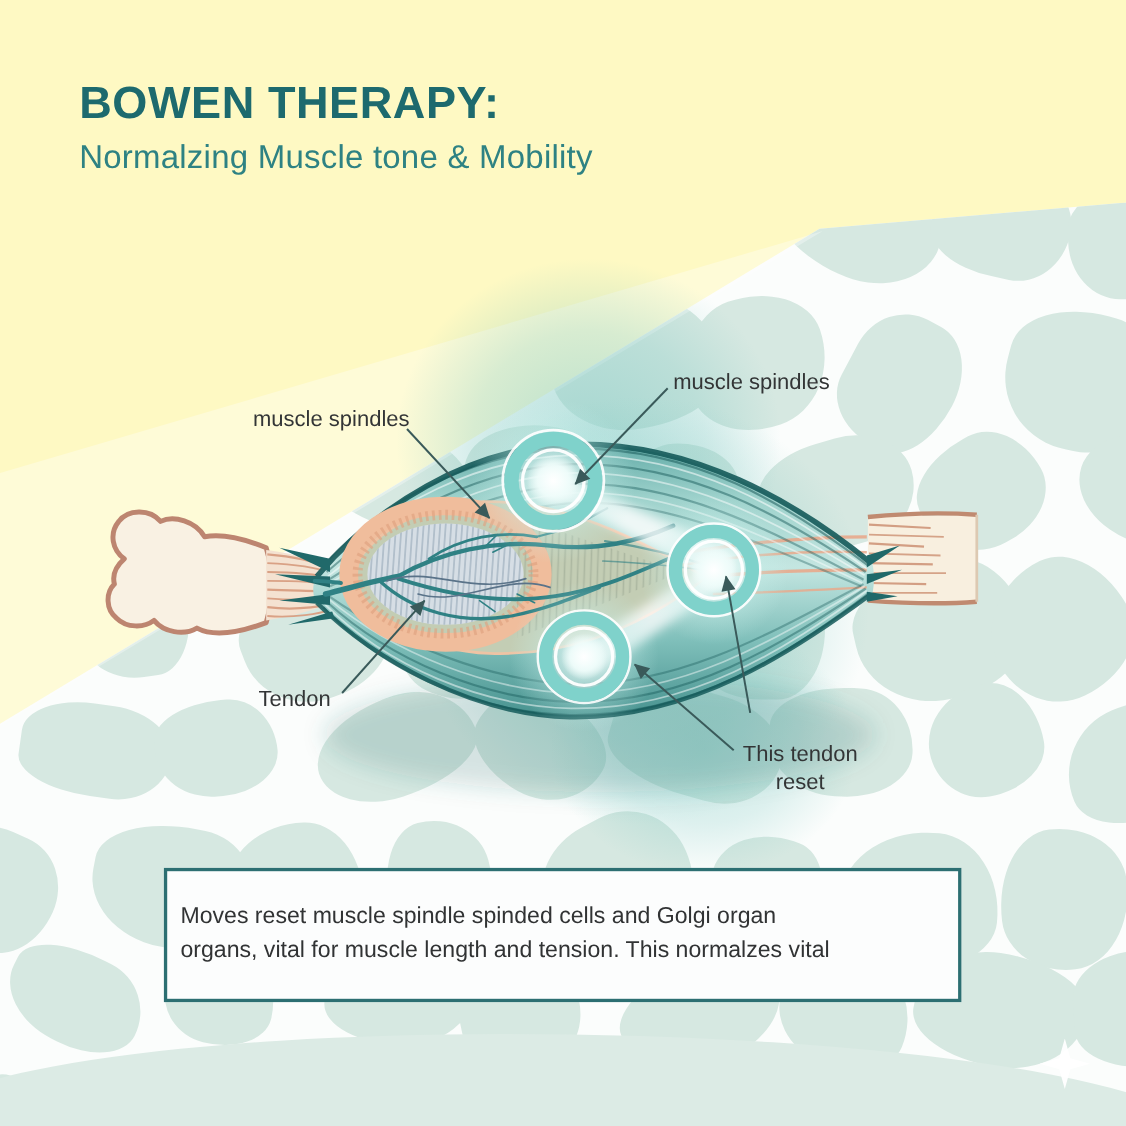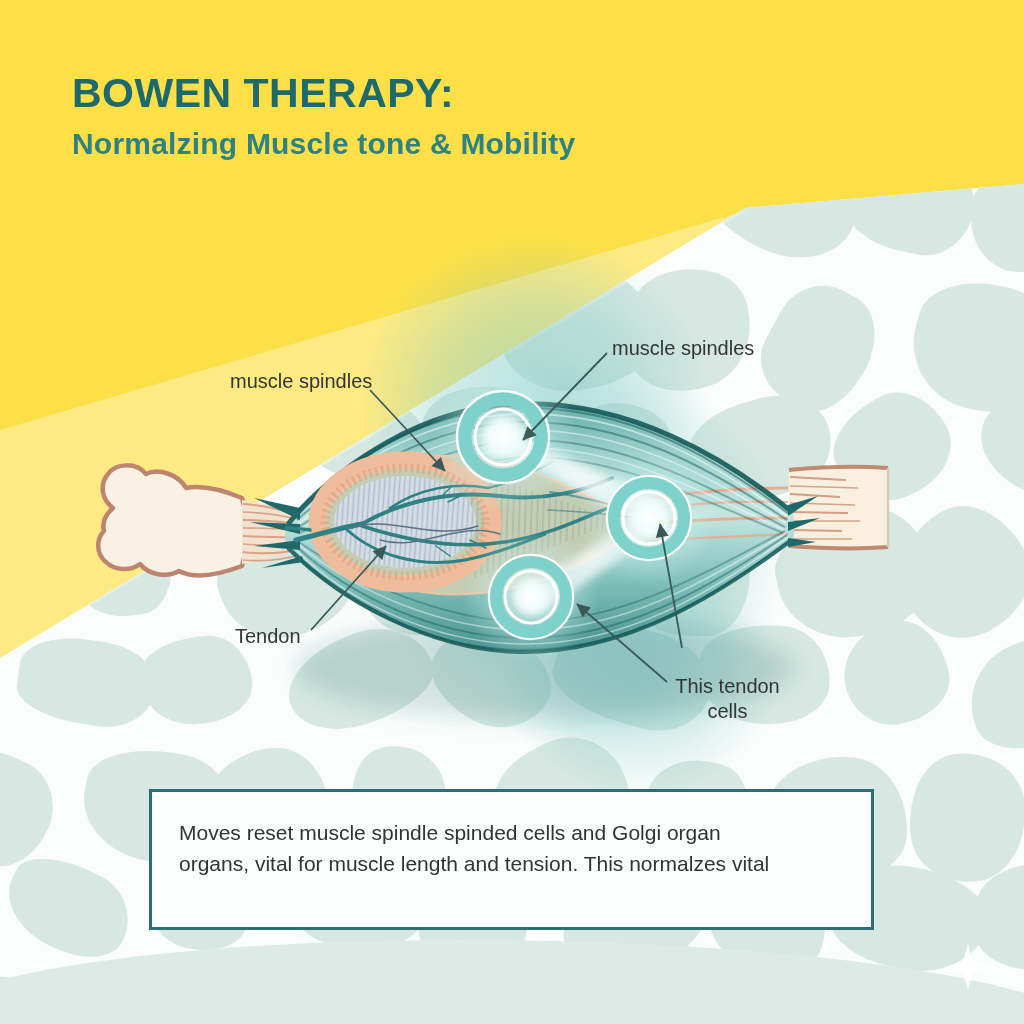--- a/index.html
+++ b/index.html
@@ -1,50 +1,50 @@
 <!DOCTYPE html>
 <html><head>
 <meta charset="utf-8">
 <style>
   html,body{margin:0;padding:0;background:#ffffff;}
   .canvas{
     position:relative;width:1024px;height:1024px;overflow:hidden;
-    background:#fde047;font-family:"Liberation Sans",sans-serif;
+    background:#fef9c3;font-family:"Liberation Sans",sans-serif;
   }
   
   .pattern{
     position:absolute;inset:0;background:#fbfdfc;
     clip-path:polygon(0px 658px,745px 208px,1024px 184px,1024px 1024px,0px 1024px);
   }
   .blob{position:absolute;background:#d6e8e1;}
   .light-wedge{
     position:absolute;inset:0;background:rgba(255,255,255,.33);
     clip-path:polygon(0px 660px,748px 210px,0px 430px);
   }
   .bottom-band{
     position:absolute;left:-70px;top:940px;width:1170px;height:230px;
     background:#dcebe5;border-radius:45% 55% 0 0 / 80px 100px 0 0;
   }
   
   .title-block{position:absolute;left:72px;top:70px;}
   .title-line{font-size:41px;font-weight:700;color:#1d6a6e;line-height:1.17;letter-spacing:.5px;}
-  .subtitle{font-size:30px;font-weight:700;color:#2e8283;margin-top:9px;letter-spacing:.2px;}
+  .subtitle{font-size:30px;font-weight:400;color:#2e8283;margin-top:9px;letter-spacing:.2px;}
   
   .dlabel{position:absolute;font-size:20px;color:#333536;line-height:1.25;}
   .lbl-spindles-left{left:230px;top:369px;}
   .lbl-spindles-right{left:612px;top:336px;}
   .lbl-tendon{left:235px;top:624px;}
   .lbl-golgi{left:660px;top:674px;width:135px;text-align:center;}
   
   .artwork{position:absolute;left:0;top:0;}
   
   .desc-box{
-    position:absolute;left:149px;top:789px;width:725px;height:141px;
+    position:absolute;left:149px;top:789px;width:725px;height:122px;
     background:#fcfdfd;border:3px solid #2c6f72;box-sizing:border-box;
-    padding:25px 0 0 27px;
+    padding:25px 0 0 12px;
   }
   .desc-line{font-size:21px;color:#313334;line-height:31px;white-space:nowrap;}
   
   .sparkle{
     position:absolute;left:945px;top:944px;width:46px;height:46px;
     background:rgba(255,255,255,.95);
     clip-path:polygon(50% 0%,61% 39%,100% 50%,61% 61%,50% 100%,39% 61%,0% 50%,39% 39%);
   }
 </style>
 </head>
@@ -305,21 +305,21 @@
       <line x1="682" y1="648" x2="660" y2="524" marker-end="url(#arw)"></line>
       <line x1="667" y1="682" x2="577" y2="604" marker-end="url(#arw)"></line>
     </g>
   </svg>
 
   <div class="dlabel lbl-spindles-left">muscle spindles</div>
   <div class="dlabel lbl-spindles-right">muscle spindles</div>
   <div class="dlabel lbl-tendon">Tendon</div>
   <div class="dlabel lbl-golgi">
     <div>This tendon</div>
-    <div>cells</div>
+    <div>reset</div>
   </div>
 
   <div class="desc-box">
     <div class="desc-line">Moves reset muscle spindle spinded cells and Golgi organ</div>
     <div class="desc-line">organs, vital for muscle length and tension. This normalzes vital</div>
   </div>
 
   <div class="sparkle"></div>
 </div>
 

